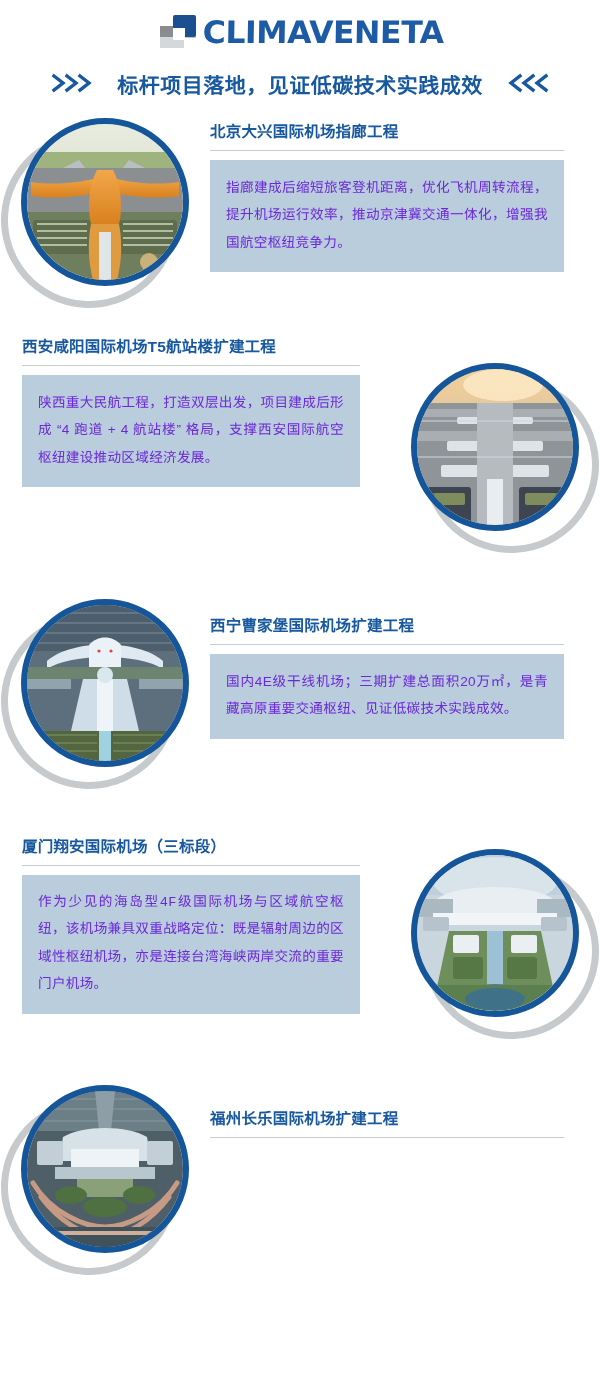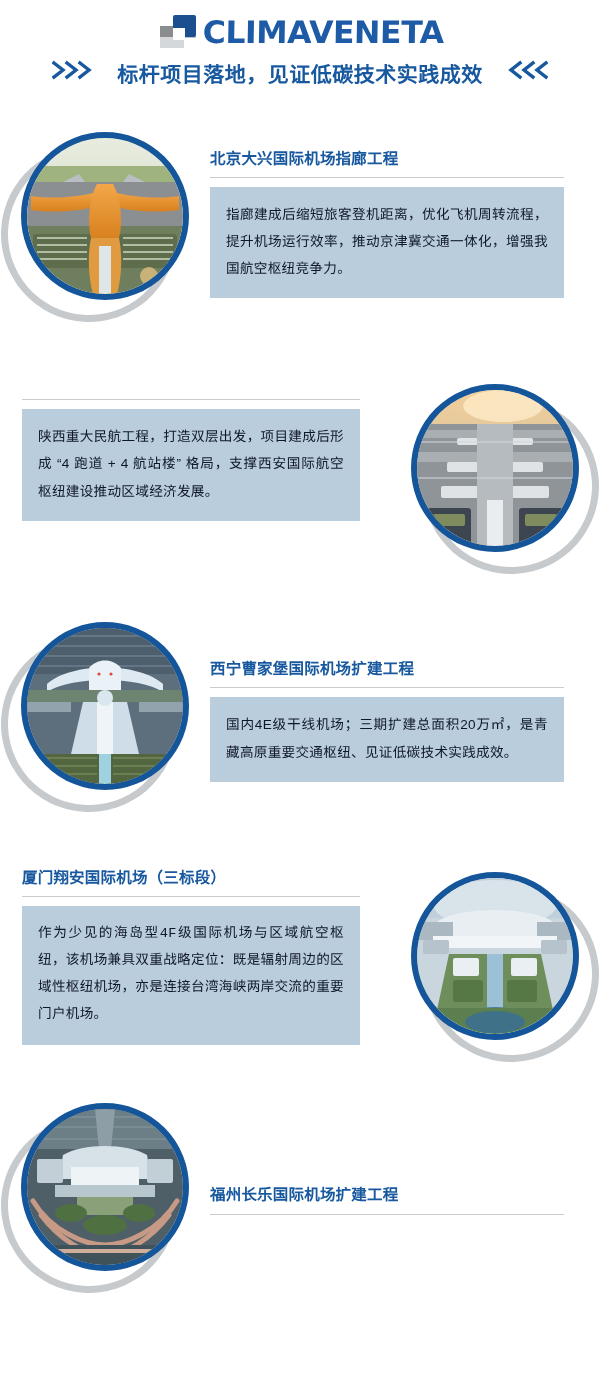--- a/index.html
+++ b/index.html
@@ -89,21 +89,21 @@
     line-height: 1;
     transform: scaleX(1.02) skewX(-1deg);
     white-space: nowrap;
   }
 
   
   .title-banner {
     width: 600px;
     height: 52px;
     display: flex;
-    align-items: flex-start;
+    align-items: center;
     justify-content: center;
     gap: 14px;
   }
   .chev {
     color: #17589f;
     font-size: 27px;
     font-weight: 700;
     line-height: 1;
     letter-spacing: -3px;
     font-family: "DejaVu Sans", sans-serif;
@@ -119,21 +119,21 @@
   }
 
   
   .blocks { position: relative; width: 600px; }
 
   .block {
     position: relative;
     width: 600px;
     box-sizing: border-box;
     display: flex;
-    align-items: center;
+    align-items: flex-start;
   }
   .block.reverse { flex-direction: row-reverse; }
 
   
   .media {
     position: relative;
     width: 210px;
     flex: 0 0 210px;
     display: flex;
     justify-content: center;
@@ -204,21 +204,21 @@
     letter-spacing: 0.2px;
     margin: 0 0 7px 0;
   }
   .rule {
     height: 1px;
     background: #c9ccce;
     margin: 0 0 9px 0;
   }
   .desc-box {
     background: #b9cddc;
-    color: #0f172a;
+    color: #6d28d9;
     font-size: 13.6px;
     line-height: 2.0;
     letter-spacing: 0.3px;
     padding: 14px 16px 16px 16px;
     box-sizing: border-box;
     text-align: justify;
   }
   .desc-box p { margin: 0; }
 </style>
 </head>
@@ -357,20 +357,21 @@
                 </g>
                 <g stroke="#cfd6db" stroke-width="1.3" opacity="0.7">
                   <path d="M0 52 H156 M0 88 H156"></path>
                 </g>
               </svg>
             </div>
           </div>
         </div>
       </div>
       <div class="textcol" style="padding-left:22px;padding-right:0;">
+        <h3 class="proj-title" style="max-width:330px;">西安咸阳国际机场T5航站楼扩建工程</h3>
         <div class="rule" style="width:338px;"></div>
         <div class="desc-box" style="width:338px;">
           <p>陕西重大民航工程，打造双层出发，项目建成后形成 “4 跑道 + 4 航站楼” 格局，支撑西安国际航空枢纽建设推动区域经济发展。</p>
         </div>
       </div>
     </div>
 
     <div class="block" style="height:240px;">
       <div class="media" style="padding-top:14px;">
         <div class="circle-wrap">

